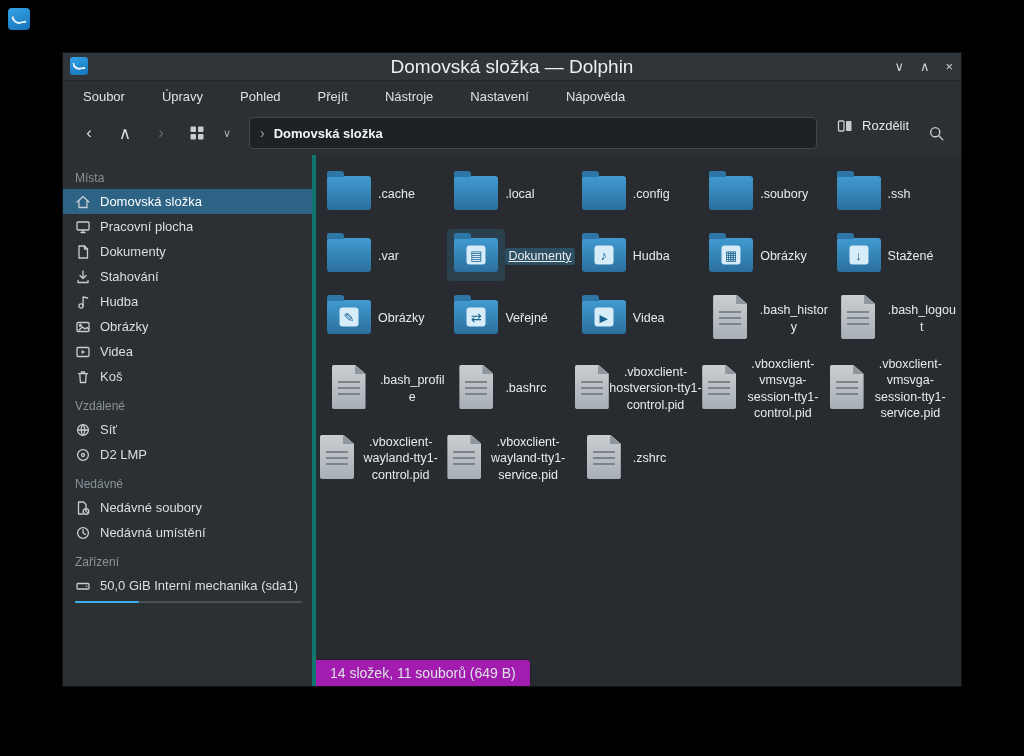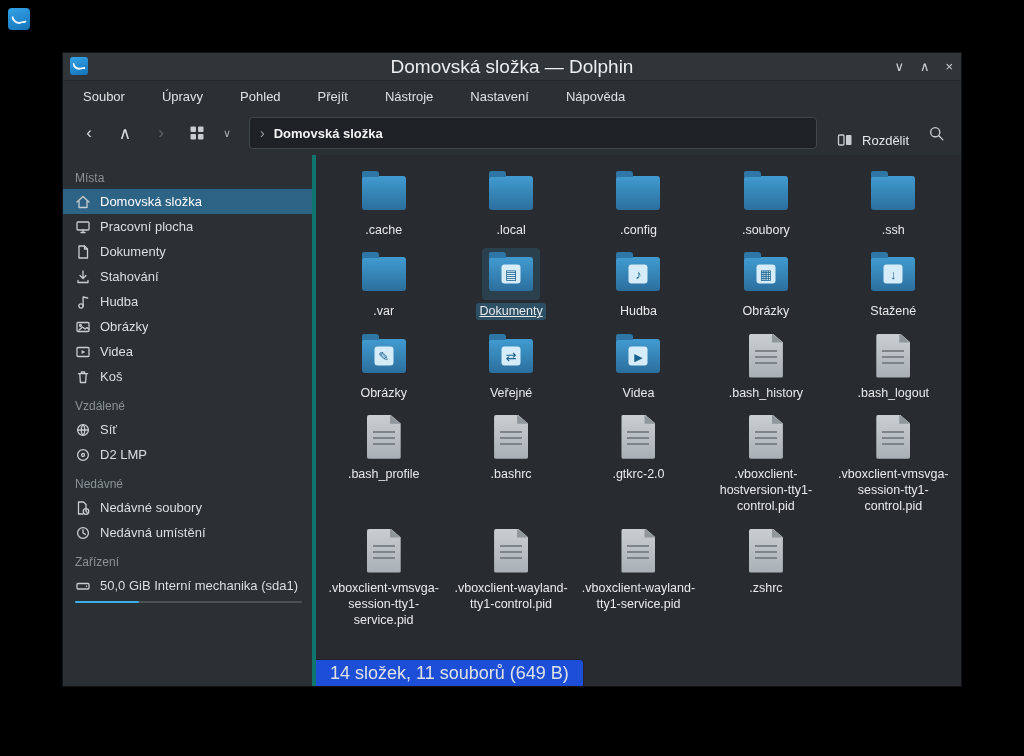--- a/index.html
+++ b/index.html
@@ -32,39 +32,39 @@
 
   .toolbar{height:44px;display:flex;align-items:center;padding:0 10px;gap:4px;flex:0 0 auto;}
   .tool-btn{min-width:26px;height:28px;display:flex;align-items:center;justify-content:center;
     font-size:17px;color:#d8dbde;border-radius:3px;padding:0 3px;}
   .tool-btn.disabled{color:#60676d;}
   .tool-caret{font-size:11px;color:#aab0b5;min-width:14px;}
   .crumb-bar{flex:1;height:30px;margin:0 8px;background:#1e2226;border:1px solid #3f464d;border-radius:4px;
     display:flex;align-items:center;padding:0 10px;gap:9px;}
   .crumb-chevron{color:#9aa1a7;font-size:14px;}
   .crumb-text{font-size:13px;font-weight:bold;color:#f2f4f5;}
-  .split-btn{display:flex;align-items:flex-end;gap:9px;padding:0 8px;height:30px;border-radius:3px;}
+  .split-btn{display:flex;align-items:flex-start;gap:9px;padding:0 8px;height:30px;border-radius:3px;}
   .split-label{font-size:13px;color:#e6e8ea;}
   .search-btn{width:30px;height:30px;display:flex;align-items:center;justify-content:center;border-radius:3px;}
 
   .content{flex:1;display:flex;min-height:0;}
   .sidebar{width:249px;flex:0 0 auto;background:#2b3034;border-right:4px solid #0f766e;
     padding-top:6px;overflow:hidden;font-size:13px;}
   .side-header{color:#8a9297;font-size:12px;padding:10px 12px 4px;}
   .side-item{display:flex;align-items:center;gap:9px;height:25px;padding:0 12px;color:#dcdfe1;cursor:default;}
   .side-item.selected{background:#2d6385;color:#ffffff;}
   .side-item .si{width:16px;height:16px;flex:0 0 auto;}
   .side-item .sl{white-space:nowrap;overflow:hidden;text-overflow:ellipsis;}
   .cap-bar{height:2px;background:#4a5055;margin:3px 10px 0 12px;border-radius:1px;position:relative;}
   .cap-fill{position:absolute;left:0;top:0;bottom:0;width:28%;background:#3daee9;border-radius:1px;}
 
   .view{flex:1;position:relative;background:#282c30;min-width:0;}
   .files{position:absolute;left:0;right:0;top:0;bottom:26px;padding:12px 4px 0;
     display:grid;grid-template-columns:repeat(5,1fr);align-content:start;row-gap:10px;overflow:hidden;}
-  .cell{display:flex;flex-direction:column;align-items:center;}
+  .cell{display:flex;flex-direction:row;align-items:center;}
   .icwrap{width:58px;height:52px;display:flex;align-items:center;justify-content:center;border-radius:4px;}
   .cell.sel .icwrap{background:rgba(61,174,233,.16);}
   .lbl{margin-top:3px;font-size:12.5px;color:#e8eaec;text-align:center;max-width:116px;
     overflow-wrap:anywhere;line-height:1.3;}
   .cell.sel .lbl{background:rgba(61,174,233,.28);border-radius:3px;padding:0 3px;text-decoration:underline;}
 
   .folder{width:44px;height:34px;background:linear-gradient(#419bd0,#2b6f9e);border-radius:3px;position:relative;}
   .folder::before{content:"";position:absolute;top:-5px;left:0;width:17px;height:6px;background:#2e76a6;
     border-radius:2px 3px 0 0;}
   .em{position:absolute;left:50%;top:50%;transform:translate(-50%,-50%);width:19px;height:19px;
@@ -87,23 +87,23 @@
   .plasma{width:46px;height:46px;border-radius:3px;position:relative;overflow:hidden;
     background:linear-gradient(135deg,#1abc9c,#0c8f7f 55%,#0a6f63);}
   .p-dark{position:absolute;left:0;bottom:0;width:0;height:0;
     border-left:46px solid #16324a;border-top:16px solid transparent;}
   .p-light{position:absolute;right:0;bottom:0;width:0;height:0;
     border-right:34px solid #eef1f2;border-top:20px solid transparent;}
   .p-magenta{position:absolute;right:4px;top:7px;width:0;height:0;
     border-top:13px solid transparent;border-bottom:13px solid transparent;border-right:22px solid #d6186e;
     transform:rotate(18deg);}
 
-  .statusbar{position:absolute;left:0;bottom:0;height:26px;background:#1d4ed8;border:1px solid #202428;
+  .statusbar{position:absolute;left:0;bottom:0;height:26px;background:#a21caf;border:1px solid #202428;
     border-left:none;border-bottom:none;border-top-right-radius:4px;display:flex;align-items:center;
-    padding:0 14px;font-size:18px;color:#dfe2e4;}
+    padding:0 14px;font-size:14px;color:#dfe2e4;}
 </style>
 </head>
 <body>
 
 <div class="corner-icon">
     <span></span>
   </div>
 
 <div class="window">
 
@@ -389,26 +389,20 @@
         <div class="cell">
           <div class="icwrap">
               <div class="file"></div>
             </div>
           <div class="lbl">.bashrc</div>
         </div>
         <div class="cell">
           <div class="icwrap">
               <div class="file"></div>
             </div>
-          <div class="lbl">.gtkrc-2.0</div>
-        </div>
-        <div class="cell">
-          <div class="icwrap">
-              <div class="file"></div>
-            </div>
           <div class="lbl">.vboxclient-hostversion-tty1-control.pid</div>
         </div>
 
         <div class="cell">
           <div class="icwrap">
               <div class="file"></div>
             </div>
           <div class="lbl">.vboxclient-vmsvga-session-tty1-control.pid</div>
         </div>
         <div class="cell">

